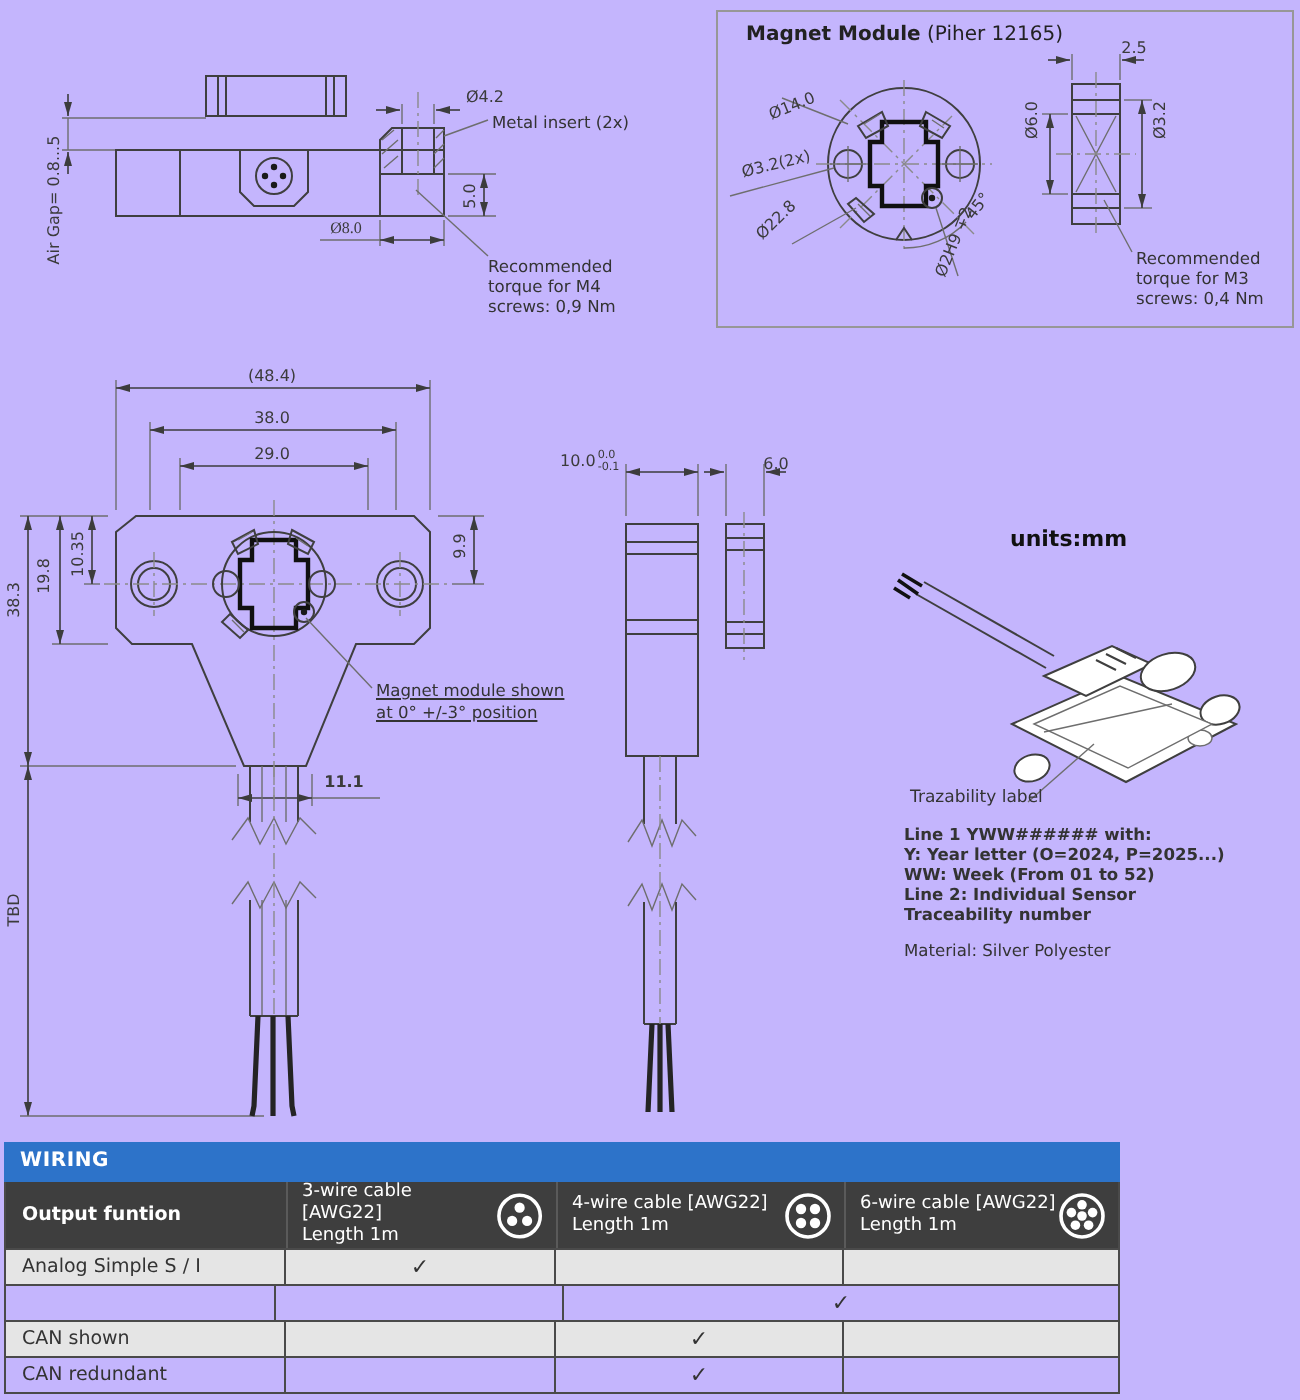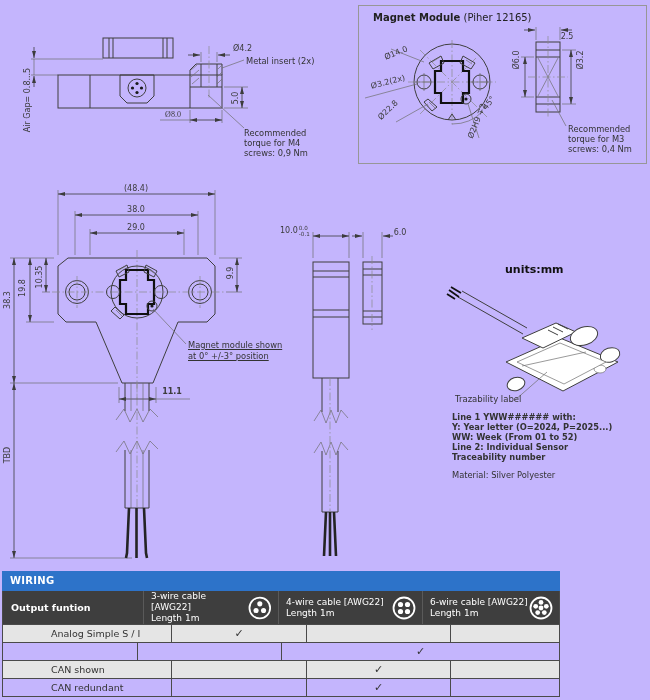--- a/index.html
+++ b/index.html
@@ -32,21 +32,21 @@
   .w-title{height:20px;background:#2d73c9;color:#fff;font-size:10px;font-weight:bold;
            line-height:20px;padding-left:8px;letter-spacing:.3px;}
   .w-head{display:flex;background:#3e3e3e;color:#fff;height:34px;border:1px solid #4a4a4a;border-top:none;box-sizing:border-box;}
   .wh-c0{flex:0 0 140px;display:flex;align-items:center;padding-left:8px;font-size:9.5px;font-weight:bold;box-sizing:border-box;}
   .wh-c{display:flex;align-items:center;justify-content:space-between;border-left:1px solid #5a5a5a;
         padding:0 5px 0 7px;box-sizing:border-box;}
   .wh-c1{flex:0 0 135px;} .wh-c2{flex:0 0 144px;} .wh-c3{flex:1;}
   .wh-t{font-size:9px;line-height:11px;}
   .w-row{display:flex;height:18px;border:1px solid #4a4a4a;border-top:none;box-sizing:border-box;color:#333;}
   .w-row.alt{background:#e5e5e5;}
-  .wr-l{flex:0 0 140px;font-size:9.5px;line-height:17px;padding-left:19px;box-sizing:border-box;border-right:1px solid #4a4a4a;margin-left:29px;}
+  .wr-l{flex:0 0 140px;font-size:9.5px;line-height:17px;padding-left:8px;box-sizing:border-box;border-right:1px solid #4a4a4a;}
   .wr-c{display:flex;align-items:center;justify-content:center;font-size:11px;box-sizing:border-box;border-right:1px solid #4a4a4a;}
   .wr-c1{flex:0 0 135px;} .wr-c2{flex:0 0 144px;} .wr-c3{flex:1;border-right:none;}
   .tolwrap{display:inline-flex;flex-direction:column;font-size:5.6px;line-height:5.8px;vertical-align:top;margin-left:1px;}
 </style>
 </head>
 <body>
 
 <div id="canvas">
 
 <svg class="layer" width="650" height="700" viewBox="0 0 650 700">
@@ -267,21 +267,21 @@
   <div>Recommended</div>
   <div>torque for M4</div>
   <div>screws: 0,9 Nm</div>
 </div>
 
 <div class="lbl" style="left:396px;top:53px;transform:translate(-50%,-50%) rotate(-22deg);">Ø14.0</div>
 <div class="lbl" style="left:388px;top:82px;transform:translate(-50%,-50%) rotate(-14deg);">Ø3.2(2x)</div>
 <div class="lbl" style="left:388px;top:110px;transform:translate(-50%,-50%) rotate(-44deg);">Ø22.8</div>
 <div class="lbl" style="left:477px;top:121px;transform:translate(-50%,-50%) rotate(-68deg);">Ø2H9 ∓2</div>
 <div class="lbl" style="left:489px;top:103px;transform:translate(-50%,-50%) rotate(-52deg);">45°</div>
-<div class="lbl lblC" style="left:567px;top:36px;">2.5</div>
+<div class="lbl lblC" style="left:567px;top:24px;">2.5</div>
 <div class="lbl lblV" style="left:516px;top:60px;">Ø6.0</div>
 <div class="lbl lblV" style="left:580px;top:60px;">Ø3.2</div>
 <div class="lbl note" style="left:568px;top:124px;">
   <div>Recommended</div>
   <div>torque for M3</div>
   <div>screws: 0,4 Nm</div>
 </div>
 
 <div class="lbl lblC" style="left:136px;top:188px;">(48.4)</div>
 <div class="lbl lblC" style="left:136px;top:209px;">38.0</div>
@@ -296,21 +296,21 @@
   <div>Magnet module shown</div>
   <div>at 0° +/-3° position</div>
 </div>
 
 <div class="lbl" style="left:280px;top:226px;">
   <span>10.0</span><span class="tolwrap">
         <span>0.0</span>
         <span>-0.1</span>
       </span>
 </div>
-<div class="lbl lblC" style="left:400px;top:232px;text-align:center;">6.0</div>
+<div class="lbl lblC" style="left:388px;top:232px;text-align:center;">6.0</div>
 <div class="units">units:mm</div>
 
 <div class="lbl note" style="left:455px;top:394px;font-size:8.5px;">Trazability label</div>
 <div class="lbl note" style="left:452px;top:412px;font-weight:bold;">
   <div>Line 1 YWW###### with:</div>
   <div>Y: Year letter (O=2024, P=2025...)</div>
   <div>WW: Week (From 01 to 52)</div>
   <div>Line 2: Individual Sensor</div>
   <div>Traceability number</div>
 </div>

